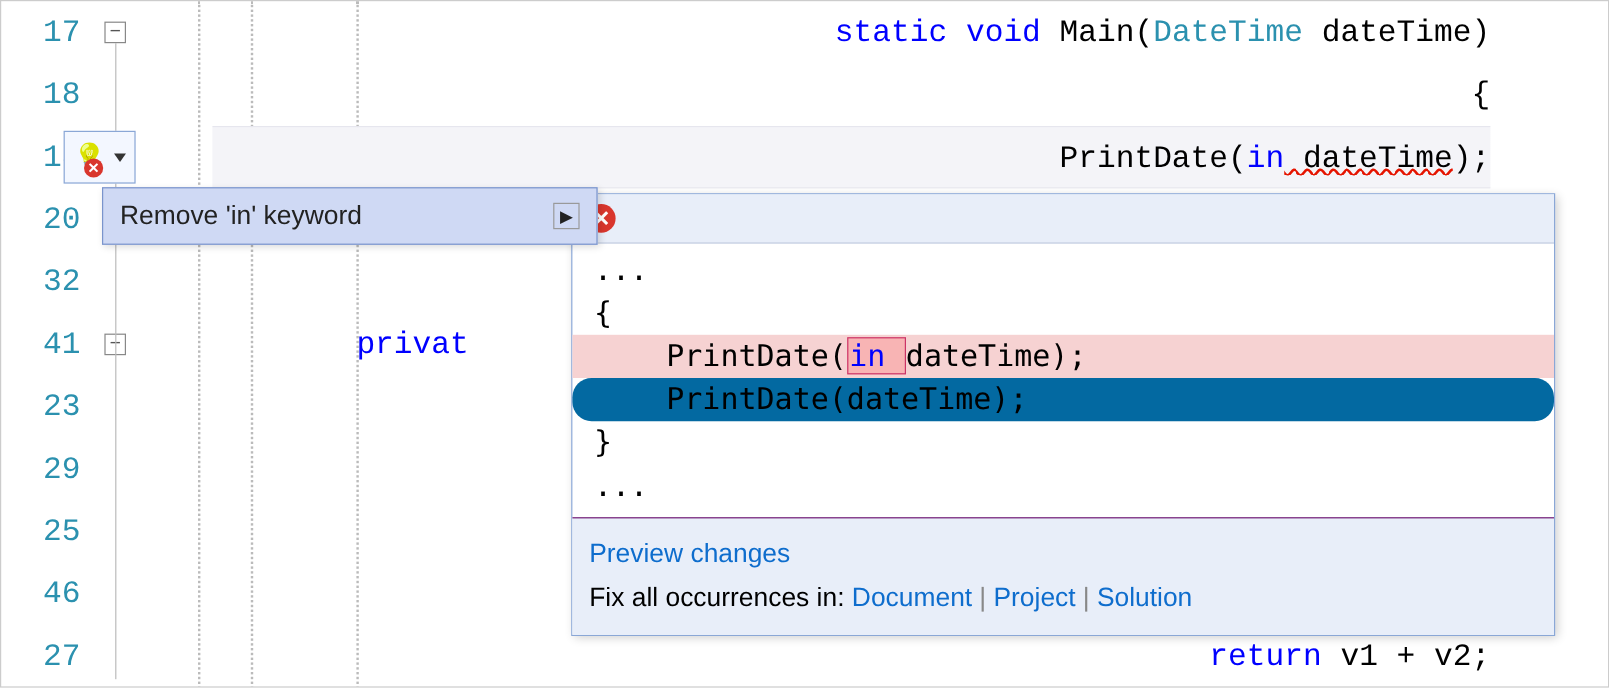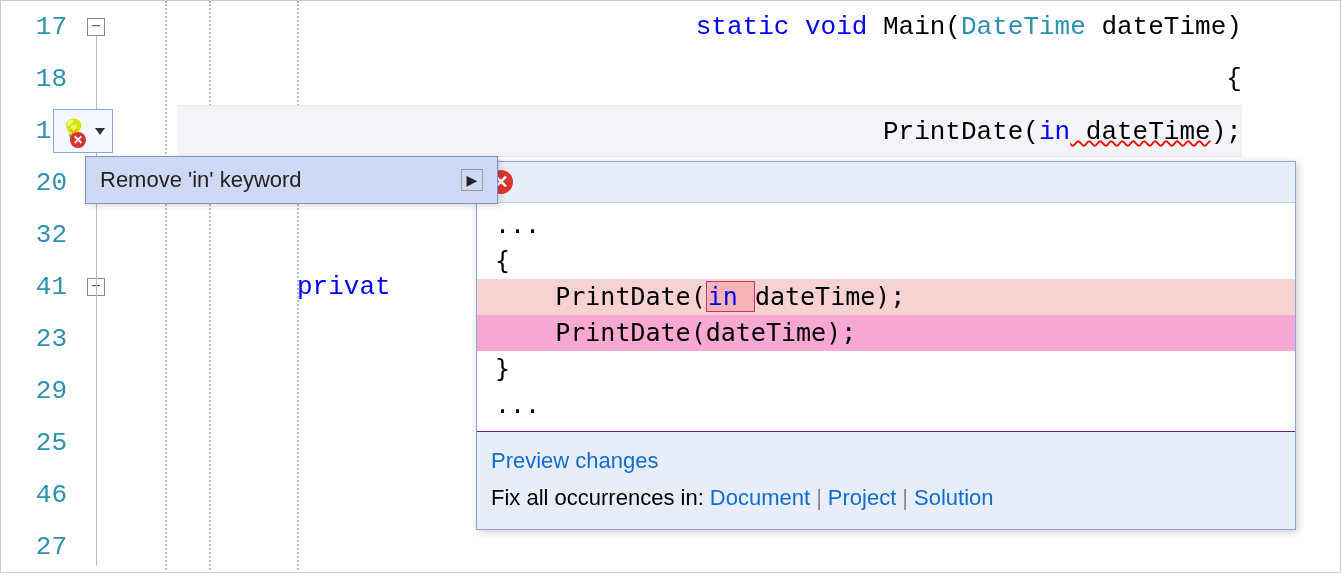--- a/index.html
+++ b/index.html
@@ -158,21 +158,21 @@
   }
   .err-code { color: #0e6dcd; }
   .preview-diff {
     font-family: Consolas, monospace;
     font-size: 25px;
     line-height: 36px;
     padding: 4px 0 8px 0;
   }
   .diff-line { padding: 0 18px; white-space: pre; }
   .diff-del { background: #f6d2d2; }
-  .diff-add { background: #f9a8d4; }
+  .diff-add { background: #0369a1; border-radius: 16px; }
   .in-hl { background: #f8b4b4; border: 1px solid #c36; padding: 0 1px; color: #0000ff; }
   .preview-foot {
     background: #e8eef9;
     border-top: 1px solid #701a75;
     padding: 10px 14px 12px 14px;
     font-size: 22px;
     line-height: 1.7;
   }
   .preview-foot a { color: #0e6dcd; text-decoration: none; }
   .sep { color: #888; margin: 0 6px; }
@@ -211,20 +211,21 @@
     <div class="code-line" style="padding-left:120px"><span class="kw">static</span><span class="kw"> void</span><span> Main(</span><span class="type">DateTime</span><span> dateTime)</span></div>
     <div class="code-line" style="padding-left:120px"><span>{</span></div>
     <div class="code-line hl-row" style="padding-left:120px"><span>    PrintDate(</span><span class="kw">in</span><span class="err-squiggle"> dateTime</span><span>);</span></div>
     <div class="code-line"></div>
     <div class="code-line"></div>
     <div class="code-line" style="padding-left:120px"><span class="kw">privat</span><span style="padding-left:820px">e)</span></div>
     <div class="code-line" style="padding-left:120px"><span>{</span></div>
     <div class="code-line" style="padding-left:120px"><span class="kw">    va</span></div>
     <div class="code-line" style="padding-left:120px"><span class="kw">    va</span></div>
     <div class="code-line"></div>
+    <div class="code-line" style="padding-left:184px"><span class="kw">return</span><span> v1 + v2;</span></div>
   </div>
 </div>
 
 <div class="bulb-btn">
   <span class="bulb">💡</span>
   <span class="err-circle">✕</span>
   <span class="caret-down"></span>
 </div>
 
 <div class="qa-menu">

